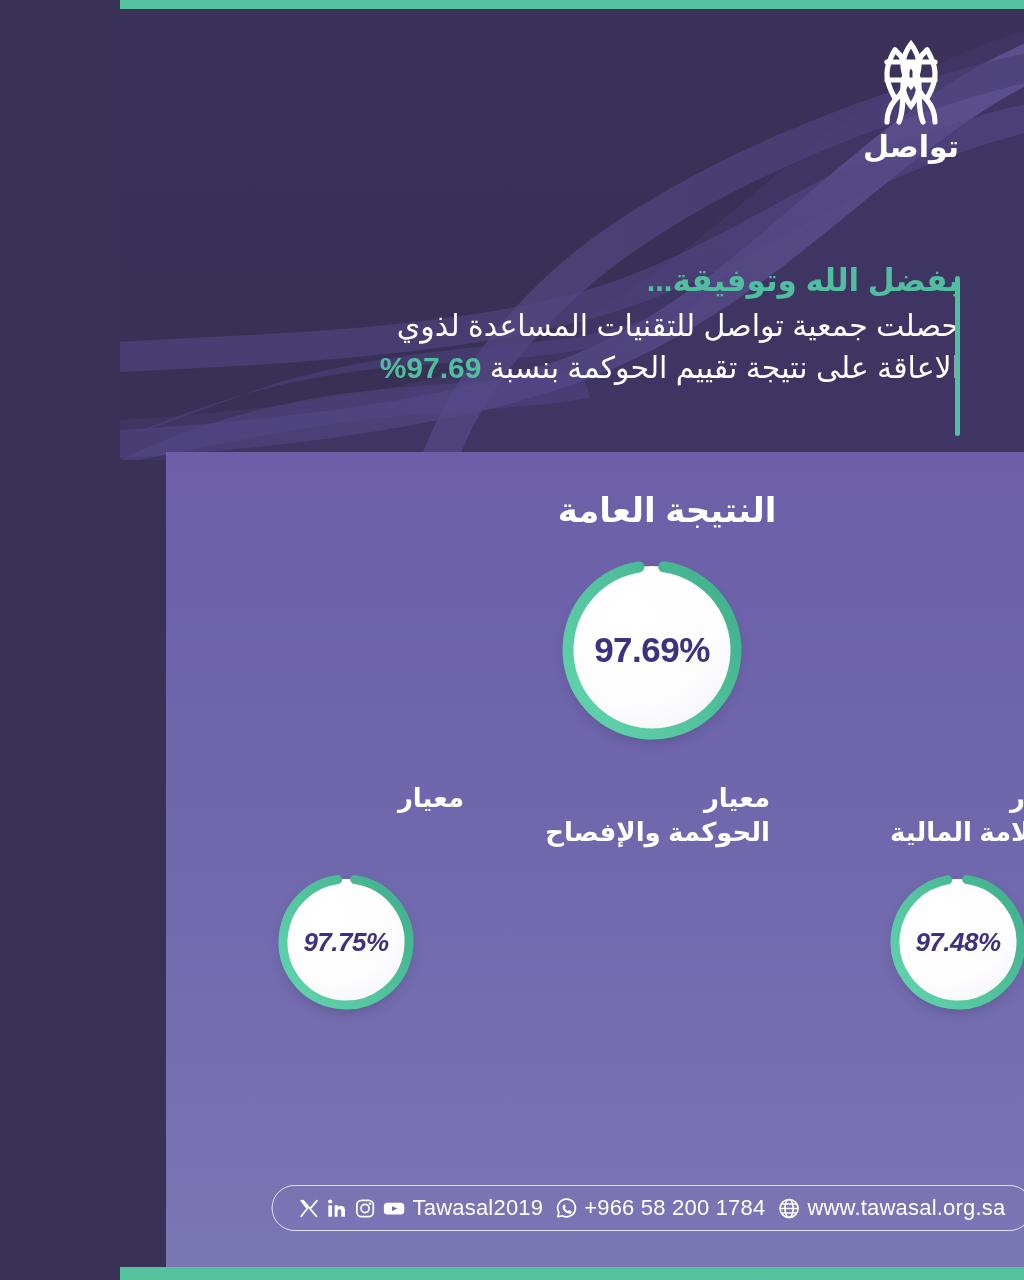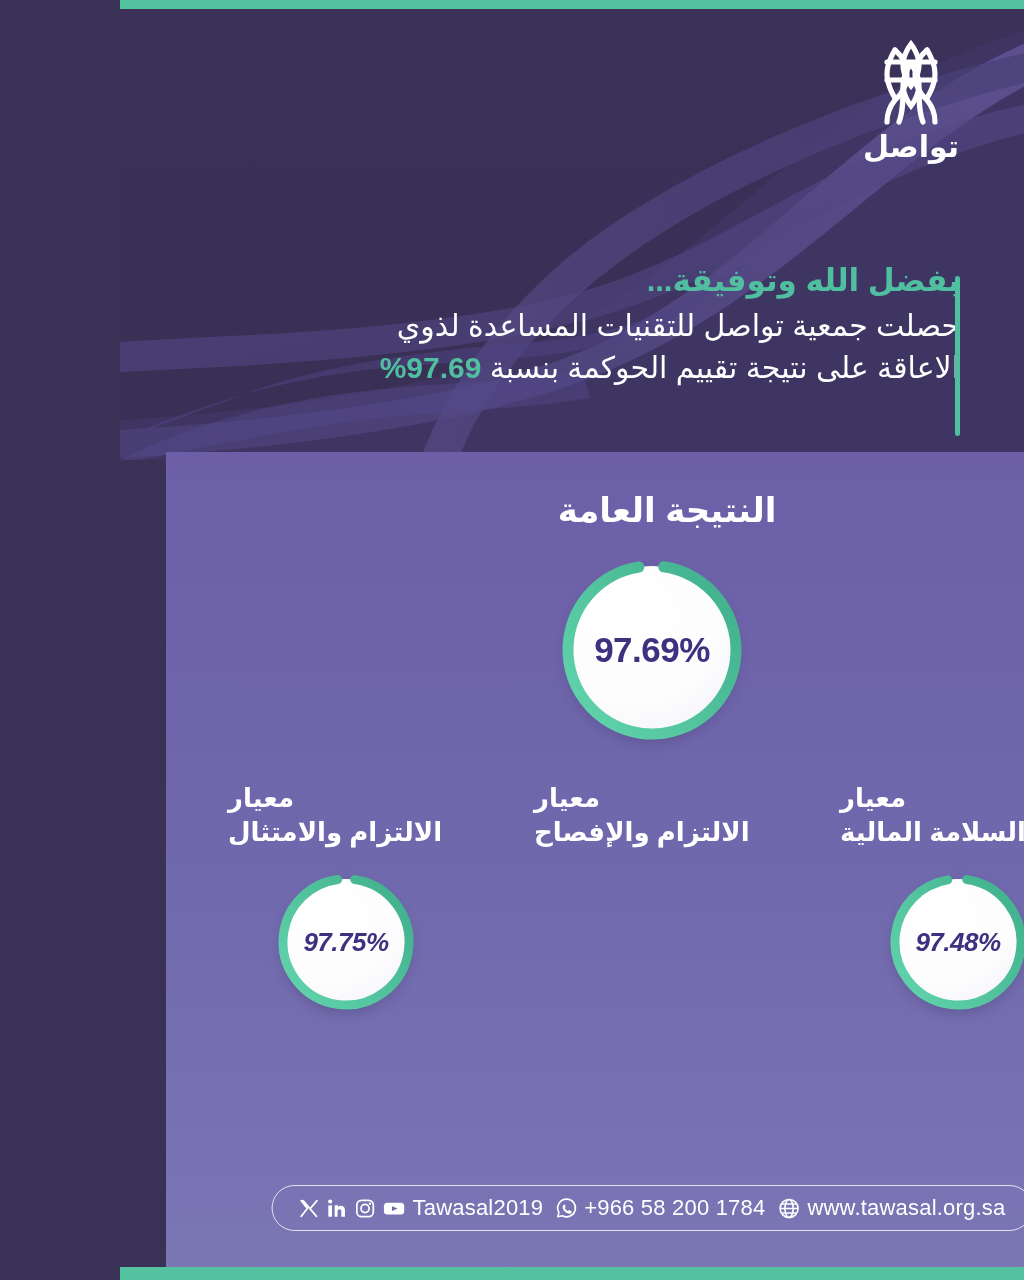--- a/index.html
+++ b/index.html
@@ -98,21 +98,21 @@
   }
 
   .gauge-main { width:196px; height:196px; }
   .gauge-main .disc { left:14px; top:14px; width:168px; height:168px; }
   .gauge-main .val { font-size:35px; }
 
   .sub-row {
     display:flex; justify-content:space-between;
     padding:0 62px; margin-top:34px;
   }
-  .sub-cell { width:236px; text-align:left; }
+  .sub-cell { width:236px; text-align:right; }
   .sub-label {
     color:#ffffff; font-size:26px; font-weight:700;
     line-height:1.30; min-height:70px;
   }
   .sub-gauge-wrap { display:flex; justify-content:center; margin-top:16px;font-style:italic; }
   .gauge-sub { width:148px; height:148px; }
   .gauge-sub .disc { left:11px; top:11px; width:126px; height:126px; }
   .gauge-sub .val { font-size:26px; }
 
   
@@ -234,28 +234,27 @@
               <circle cx="74" cy="74" r="63" fill="none" stroke="url(#gs1)" stroke-width="9" stroke-linecap="round" stroke-dasharray="386 396" stroke-dashoffset="10" transform="rotate(-82 74 74)"></circle>
             </svg>
             <span class="val">97.48%</span>
           </div>
         </div>
       </div>
 
       <div class="sub-cell">
         <div class="sub-label">
           <div>معيار</div>
-          <div>الالتزام والإفصاح</div>
+          <div>الحوكمة والإفصاح</div>
         </div>
       </div>
 
       <div class="sub-cell">
         <div class="sub-label">
           <div>معيار</div>
-          <div>الالتزام والامتثال</div>
         </div>
         <div class="sub-gauge-wrap">
           <div class="gauge gauge-sub">
             <div class="disc"></div>
             <svg width="148" height="148" viewBox="0 0 148 148">
               <defs>
                 <linearGradient id="gs3" x1="0" y1="0" x2="1" y2="1">
                   <stop offset="0" stop-color="#63d6ae"></stop>
                   <stop offset="1" stop-color="#3fae8b"></stop>
                 </linearGradient>

